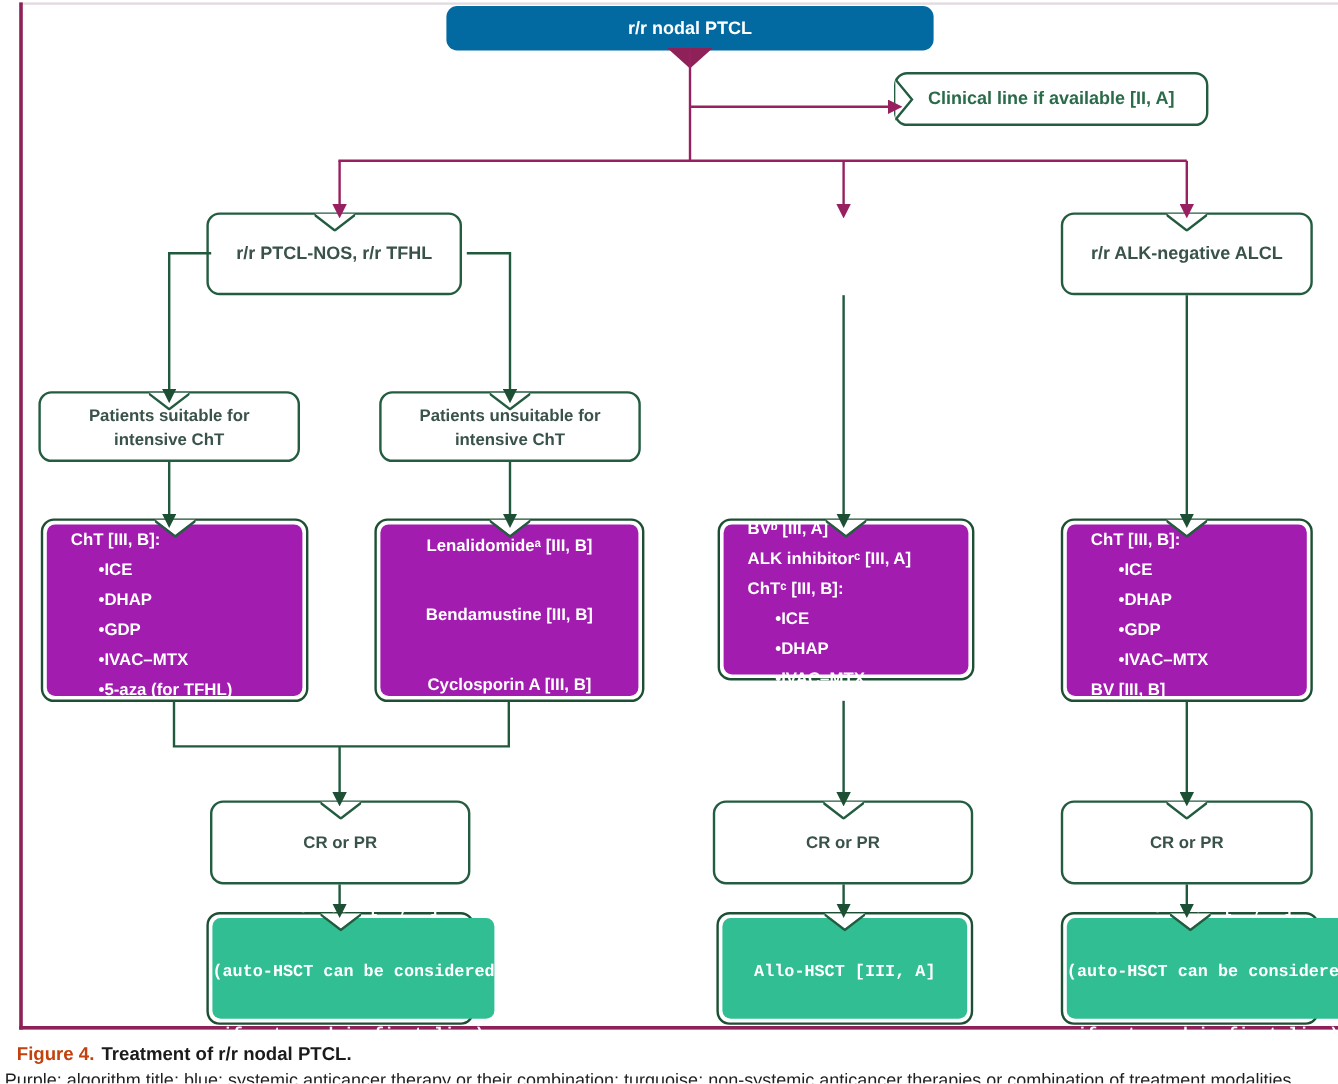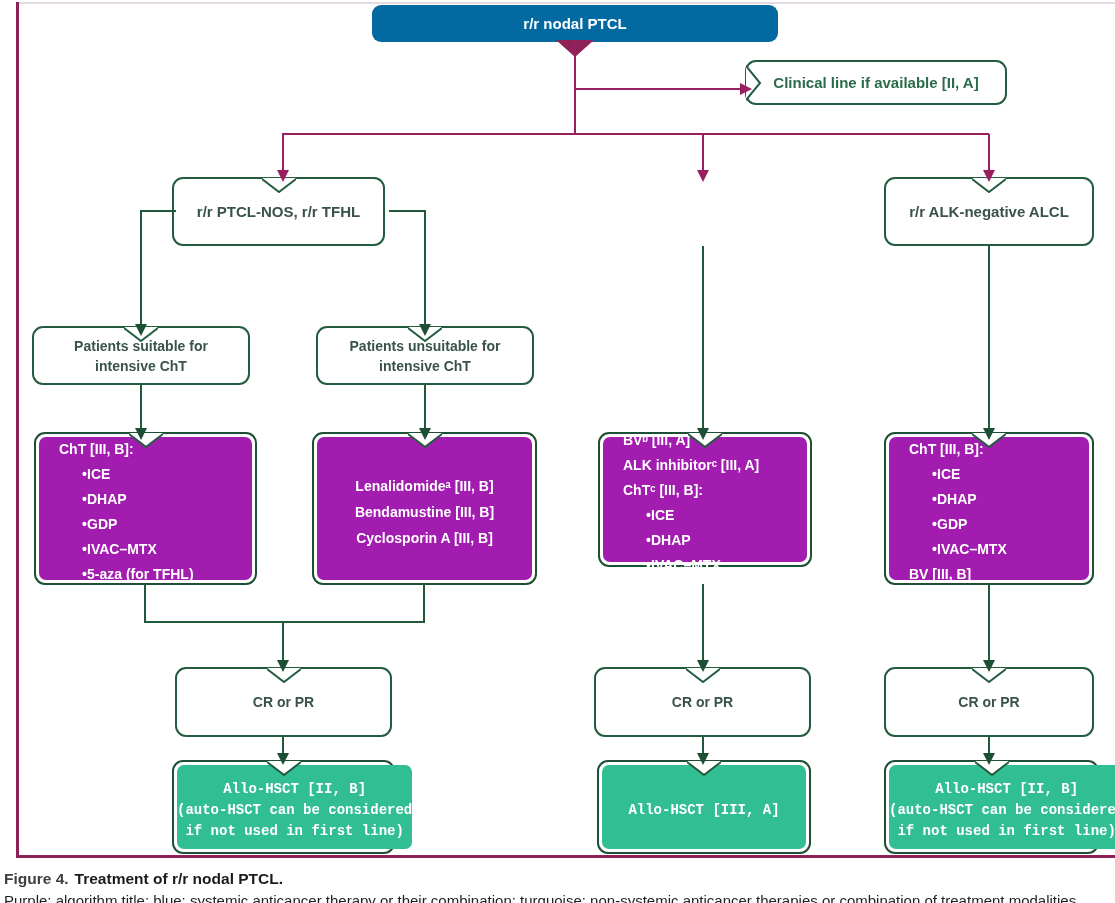--- a/index.html
+++ b/index.html
@@ -33,35 +33,35 @@
     display:flex;
   }
   .fill-box .inner{
     flex:1;border-radius:7px;color:#fff;font-weight:bold;font-size:14px;
     display:flex;flex-direction:column;justify-content:center;
     padding-top:6px;box-sizing:border-box;
   }
   .blue .inner{background:#a21caf;}
   .teal .inner{background:#30BE92;font-family:Liberation Mono, monospace;}
   .inner.left-align{align-items:flex-start;padding-left:20px;padding-right:6px;}
-  .inner.center-align{align-items:center;text-align:center;}
+  .inner.center-align{align-items:center;text-align:center;gap:32px;}
   .trow{line-height:25px;white-space:nowrap;}
   .crow{line-height:26px;white-space:nowrap;}
   .bullet{list-style:none;text-align:right;}
   .bullet::before{content:"\2022";display:inline-block;width:22px;padding-left:6px;}
   .teal .center-align .trow{line-height:21px;}
   .notch{position:absolute;z-index:5;}
   .notch-top{top:-1px;left:50%;transform:translateX(-50%);}
   .notch-left{left:-1px;top:50%;transform:translateY(-50%);}
   .npoly{fill:#fff;}
   .nstroke{fill:none;stroke:#245C40;stroke-width:2;}
 
   .caption{position:absolute;left:4px;top:870px;z-index:2;width:1111px;}
   .cap-line1{font-size:15.5px;font-weight:bold;color:#1b1b1b;white-space:nowrap;}
-  .cap-label{color:#404040;margin-right:6px;}
+  .cap-label{color:#c2410c;margin-right:6px;margin-left:10px;}
   .cap-line2{font-size:15px;color:#1f1f1f;margin-top:4px;white-space:nowrap;overflow:hidden;}
 </style>
 </head>
 <body>
 
 <div class="canvas">
 
   <div class="frame-top"></div>
   <div class="frame-left"></div>
   <div class="frame-bottom"></div>

